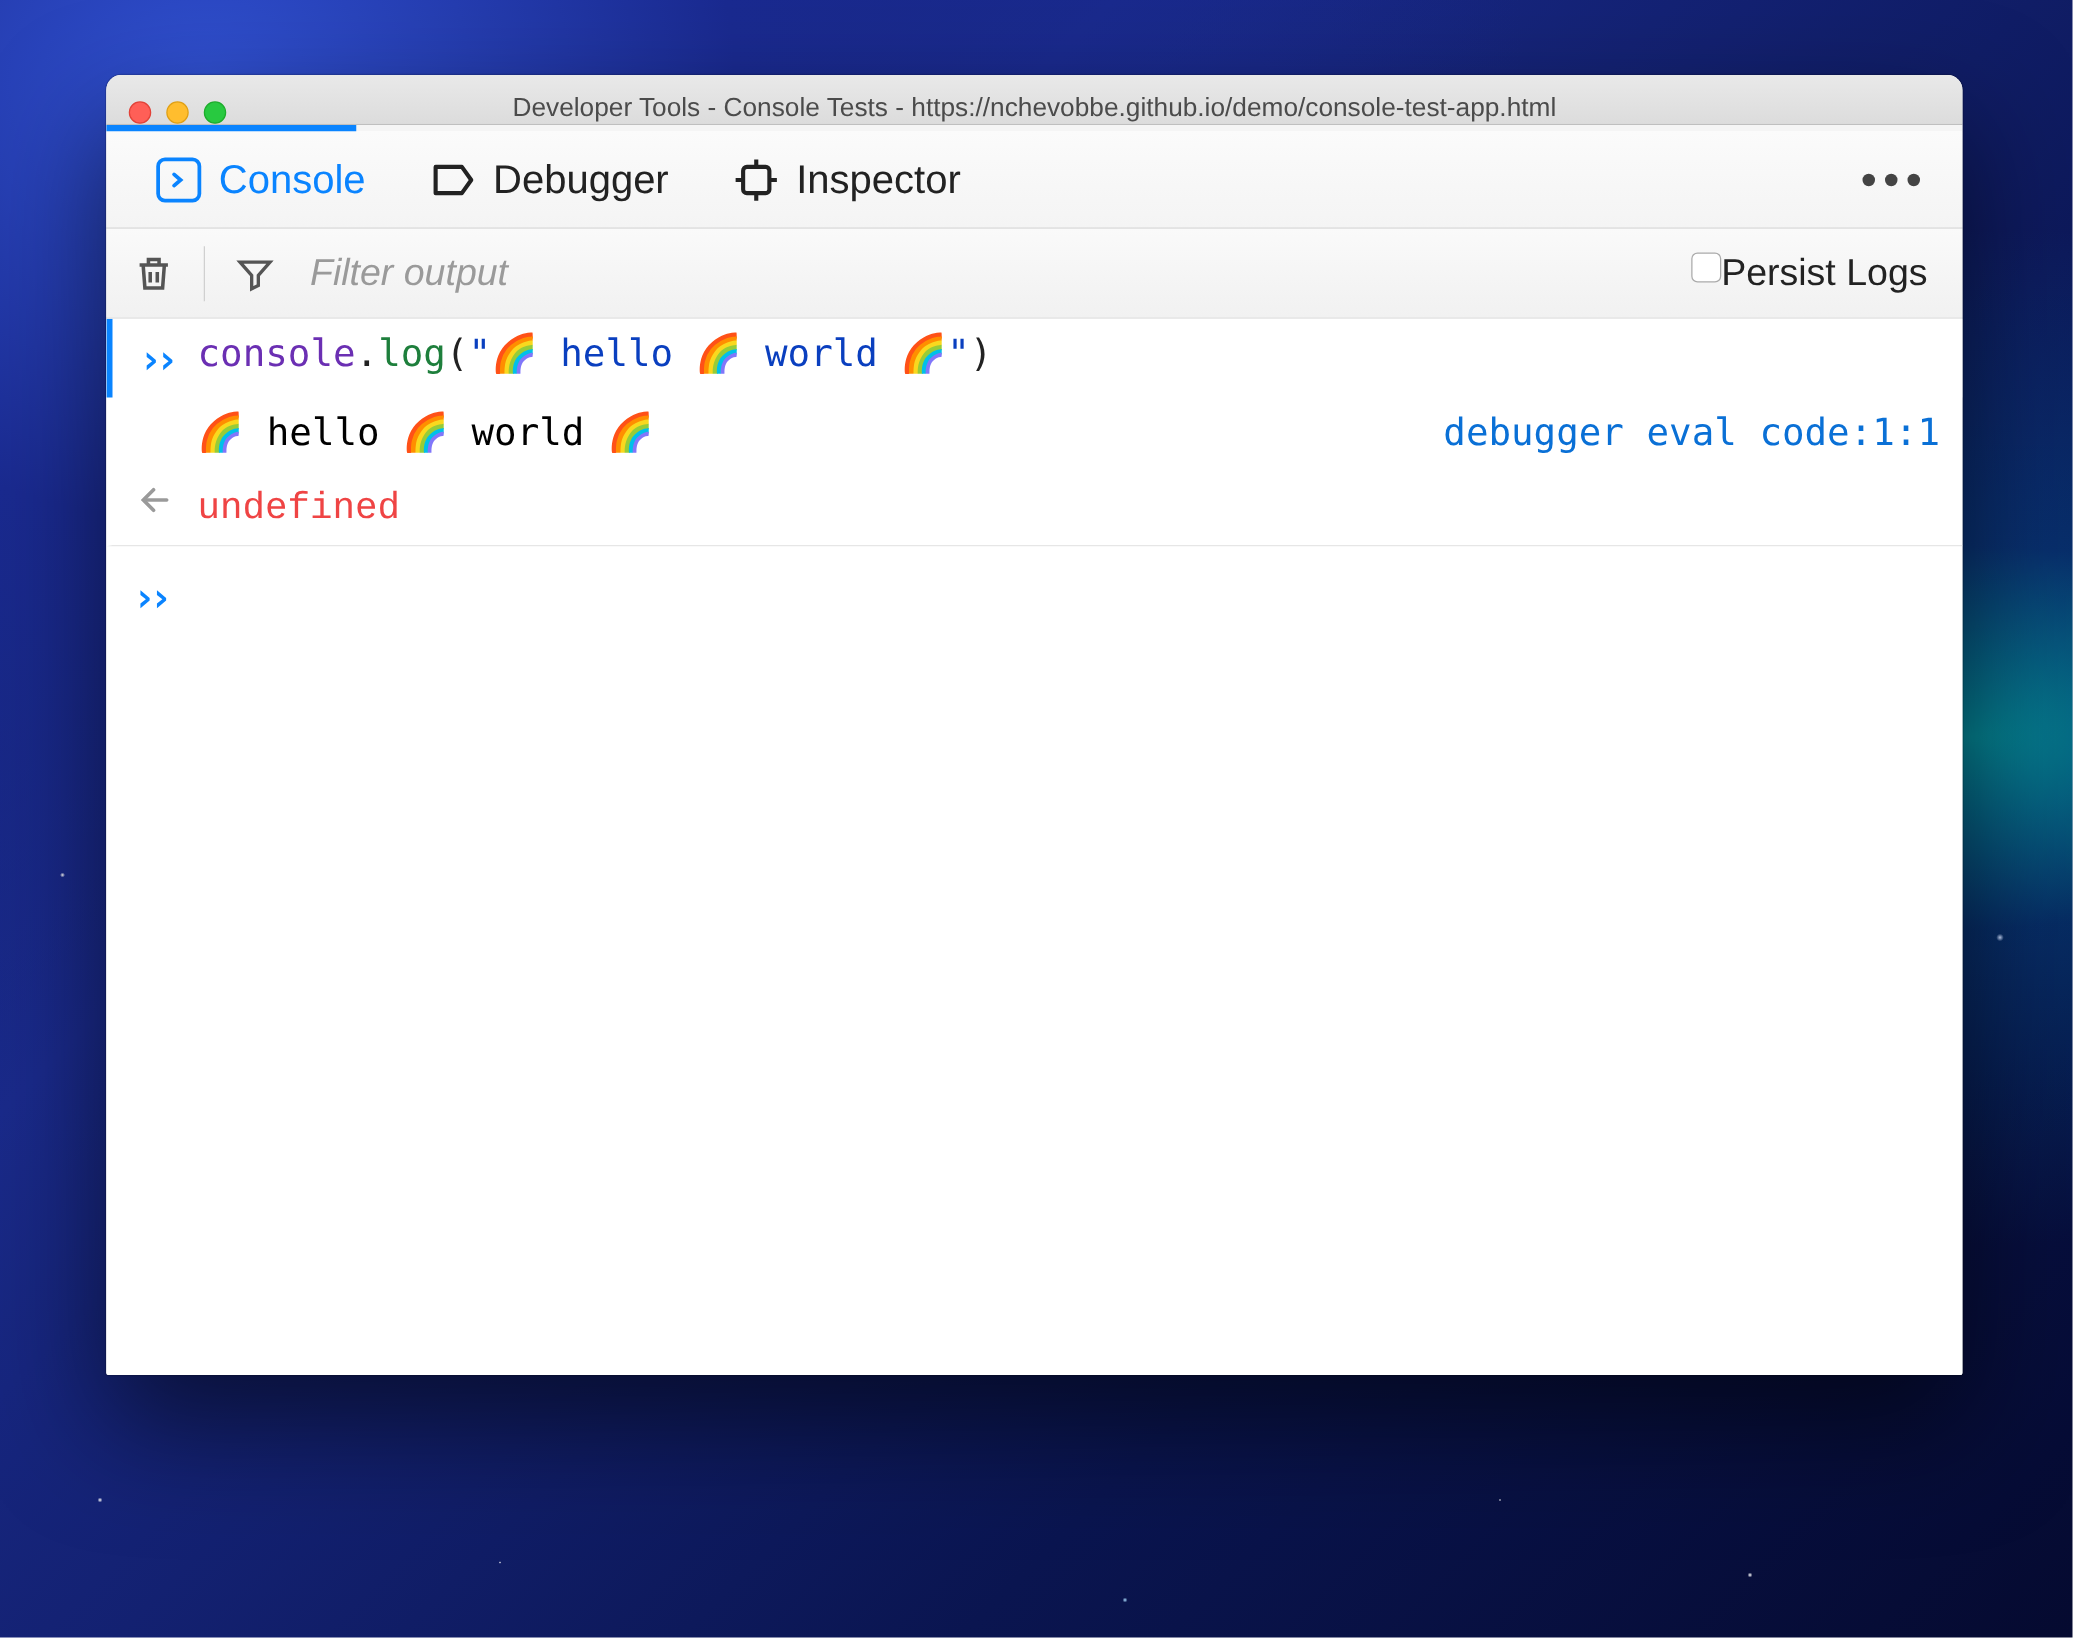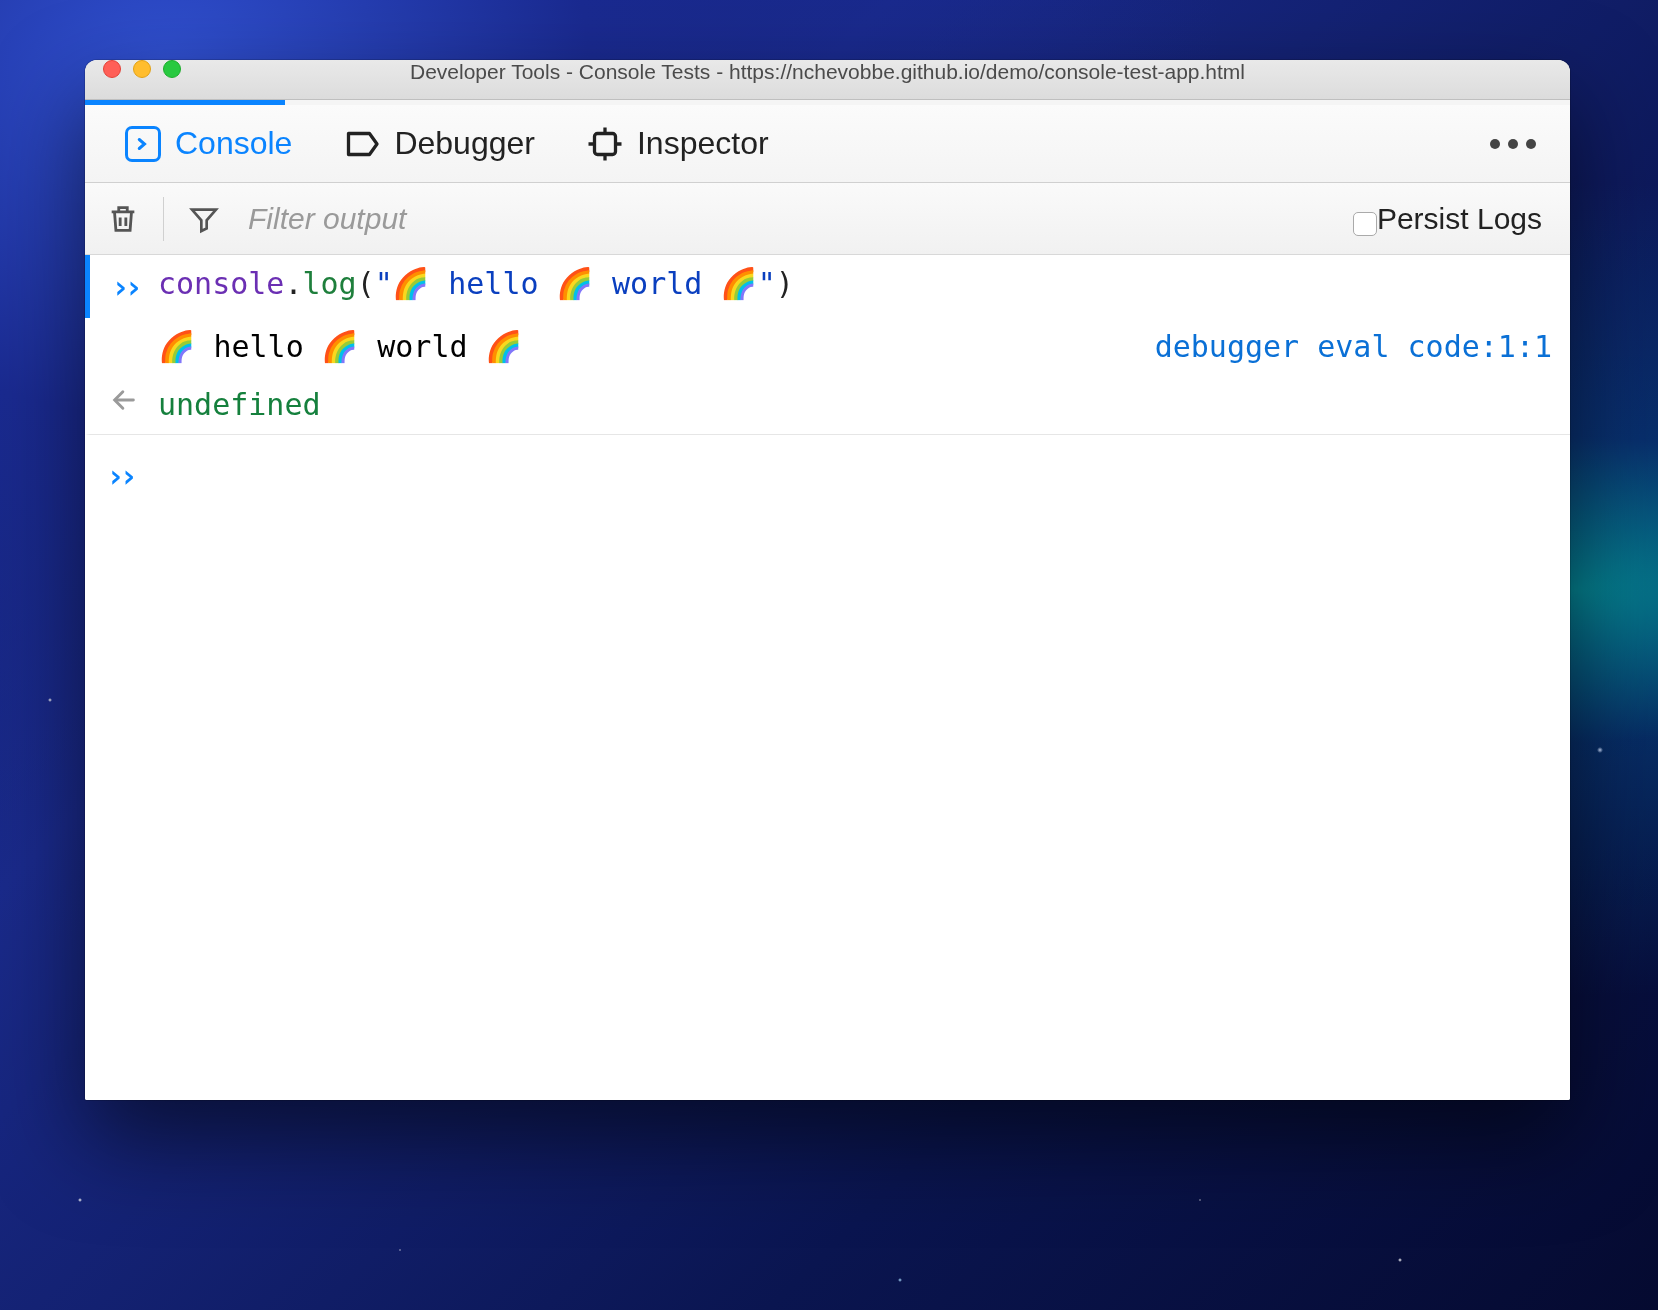--- a/index.html
+++ b/index.html
@@ -37,21 +37,21 @@
     border-radius: 12px 12px 2px 2px;
     box-shadow: 0 40px 90px rgba(0,0,0,0.55), 0 0 0 1px rgba(0,0,0,0.15);
     display: flex; flex-direction: column;
     overflow: hidden;
   }
 
   .titlebar {
     height: 40px;
     background: linear-gradient(#e9e9e9, #dcdcdc);
     border-bottom: 1px solid #bfbfbf;
-    display: flex; align-items: flex-start;
+    display: flex; align-items: flex-end;
     position: relative;
     flex-shrink: 0;
   }
   .traffic { display: flex; gap: 12px; padding-left: 18px; }
   .tl { width: 18px; height: 18px; border-radius: 50%; }
   .tl.red { background: #ff5f57; border: 1px solid #e24238; }
   .tl.yellow { background: #ffbd2e; border: 1px solid #e1a116; }
   .tl.green { background: #28c940; border: 1px solid #1dad2c; }
   .title-text {
     position: absolute; left: 0; right: 0;
@@ -105,21 +105,21 @@
   }
   .tool-btn { width: 40px; height: 40px; display:flex; align-items:center; justify-content:center; cursor:pointer; color:#555; }
   .divider { width: 1px; height: 44px; background: #d0d0d0; }
   .filter-input {
     flex: 1; border: none; background: transparent;
     font-size: 30px; color: #333; outline: none;
     padding: 6px 4px;
     font-style: italic;
   }
   .filter-input::placeholder { color: #9a9a9a; }
-  .persist { display: flex; align-items: flex-end; gap: 0; font-size: 30px; color: #222; cursor: pointer; padding-right: 10px;}
+  .persist { display: flex; align-items: flex-start; gap: 0; font-size: 30px; color: #222; cursor: pointer; padding-right: 10px;}
   .persist .cb { width: 24px; height: 24px; border: 1.5px solid #aaa; border-radius: 5px; background: #fff; }
 
   .output {
     flex: 1;
     font-family: Menlo, Consolas, monospace;
     font-size: 30px;
     overflow: auto;
     background: #fff;
   }
   .row {
@@ -139,21 +139,21 @@
   .row .content { flex: 1; }
   .row.log-row { border-left: 5px solid transparent; }
   .row.result-row { border-left: 5px solid transparent; border-bottom: 1px solid #e6e6e6; }
   .loc { color: #0a70d6; padding-left: 20px; float: right; }
   .loc .pos { color: #0a70d6; }
 
   .tok-obj { color: #6b2fb3; }
   .tok-prop { color: #1e7f3c; margin-top: 25px; }
   .tok-punc { color: #222; }
   .tok-str { color: #0a3fbf; }
-  .tok-undef { color: #15803d; }
+  .tok-undef { color: #ef4444; font-family: Liberation Mono, monospace; }
 
   .prompt-row {
     display: flex; align-items: center;
     padding: 22px 18px 8px 0;
   }
   .prompt-row .gutter { width: 68px; display:flex; justify-content:center; color:#0a84ff; font-size:28px; }
 
   .chevrons { font-weight: bold; letter-spacing: -6px; font-size: 32px; }
 </style>
 </head>

